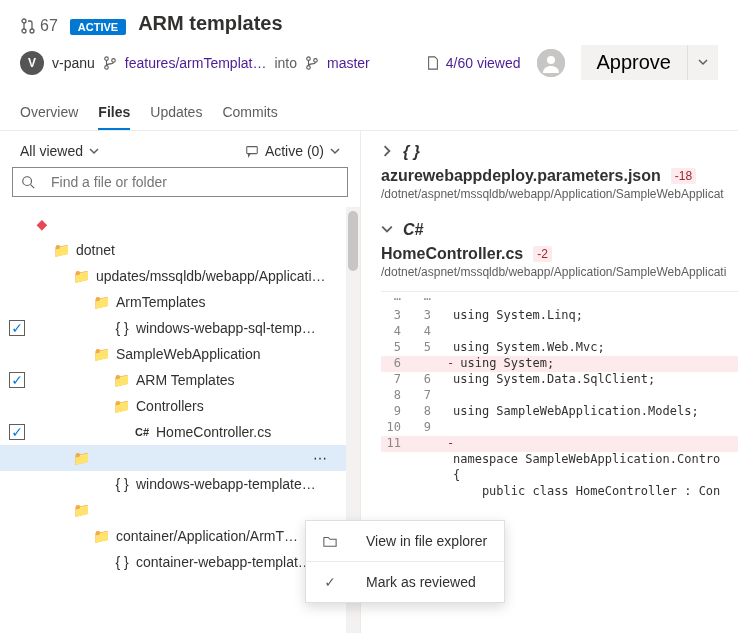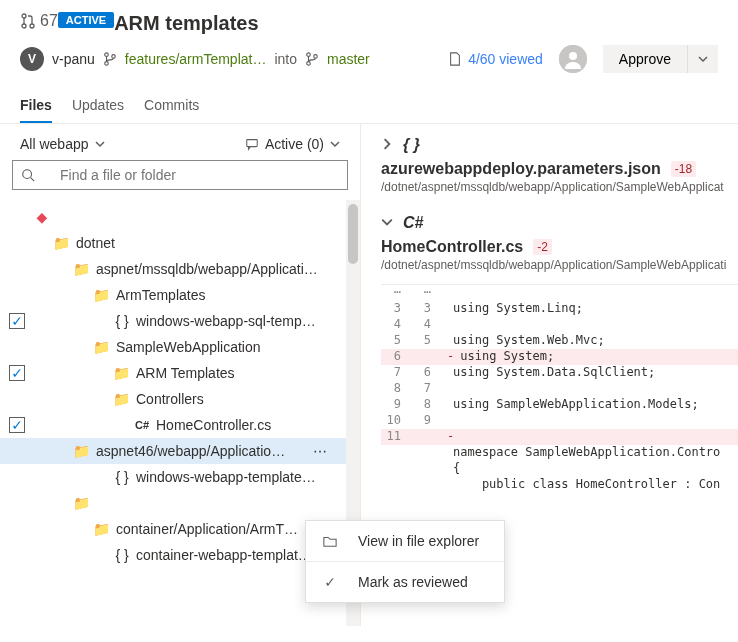--- a/index.html
+++ b/index.html
@@ -1,47 +1,47 @@
 <!DOCTYPE html>
 <html><head>
 <meta charset="utf-8">
 <style>
 * { box-sizing: border-box; margin: 0; padding: 0; }
 body { font-family: "Segoe UI", -apple-system, sans-serif; font-size: 14px; color: #323130; background: #fff; width: 738px; height: 642px; overflow: hidden; }
 
 .header { padding: 12px 20px 8px; }
-.title-row { display: flex; align-items: flex-start; }
+.title-row { display: flex; align-items: flex-end; gap: 12px; }
 .pr-count { display: flex; align-items: center; gap: 4px; font-size: 16px; color: #605e5c; }
 .active-badge { background: #0078d4; color: #fff; padding: 2px 8px; font-size: 11px; font-weight: 600; border-radius: 2px; }
 .pr-title { font-size: 20px; font-weight: 600; }
 
 .meta-row { display: flex; align-items: center; gap: 8px; margin-top: 10px; justify-content: space-between; }
 .meta-left { display: flex; align-items: center; gap: 8px; }
 .avatar { width: 24px; height: 24px; border-radius: 50%; background: #555; color: #fff; display: flex; align-items: center; justify-content: center; font-size: 12px; font-weight: 600; }
 .user-avatar-right { width: 28px; height: 28px; border-radius: 50%; background: #c8c6c4; }
 .branch-icon { color: #605e5c; }
-.branch-link { color: #4d7c0f; }
+.branch-link { color: #4c1d95; }
 .meta-right { display: flex; align-items: center; gap: 16px; }
-.viewed { display: flex; align-items: center; gap: 6px; color: #3b82f6; }
+.viewed { display: flex; align-items: center; gap: 6px; color: #4c1d95; }
 .approve-group { display: flex; }
-.approve-btn { background: #f3f2f1; border: none; padding: 6px 16px; cursor: pointer; font-size: 14px; }
+.approve-btn { background: #f3f2f1; border: none; padding: 6px 16px; cursor: pointer; font-size: 20px; }
 .approve-chevron { background: #f3f2f1; border: none; border-left: 1px solid #e1dfdd; padding: 6px 10px; cursor: pointer; }
 
 .tabs { display: flex; gap: 20px; padding: 8px 20px 0; border-bottom: 1px solid #edebe9; }
 .tab { padding: 8px 0; cursor: pointer; color: #605e5c; border-bottom: 2px solid transparent; }
 .tab.active { color: #323130; border-bottom-color: #0078d4; font-weight: 600; }
 
 .body { display: flex; height: calc(100% - 140px); }
 .left-pane { width: 361px; border-right: 1px solid #edebe9; display: flex; flex-direction: column; position: relative; }
 
 .filter-row { display: flex; justify-content: space-between; align-items: center; padding: 12px 20px 8px; }
 .filter-left { display: flex; align-items: center; gap: 6px; cursor: pointer; }
 .filter-right { display: flex; align-items: center; gap: 6px; cursor: pointer; }
 
-.search-box { margin: 0 12px 10px; border: 1px solid #8a8886; padding: 6px 8px; display: flex; align-items: center; gap: 25px; }
+.search-box { margin: 0 12px 10px; border: 1px solid #8a8886; padding: 6px 8px; display: flex; align-items: center; gap: 16px; }
 .search-box input { border: none; outline: none; flex: 1; font-size: 14px; }
 
 .tree { flex: 1; overflow-y: auto; padding: 4px 0 12px; position: relative; }
 .tree-row { display: flex; align-items: center; padding: 5px 12px 5px 0; cursor: pointer; white-space: nowrap; position: relative; }
 .tree-row.selected { background: #deecf9; }
 .tree-icon { width: 16px; display: inline-flex; justify-content: center; margin-right: 6px; }
 .folder-icon { color: #dcb67a; }
 .repo-icon { color: #e74856; }
 .checkbox-slot { width: 34px; display: flex; align-items: center; justify-content: center; }
 .checkbox { width: 16px; height: 16px; border: 1px solid #605e5c; display: flex; align-items: center; justify-content: center; color: #0078d4; }
@@ -63,21 +63,21 @@
 .code-block { border-top: 1px solid #edebe9; margin-top: 12px; font-family: Consolas, monospace; font-size: 12px; }
 .code-line { display: flex; min-height: 16px; }
 .line-num { width: 30px; text-align: right; padding-right: 10px; color: #8a8886; }
 .line-content { flex: 1; white-space: pre; }
 .removed { background: #fdeaec; }
 .removed-marker { color: #a4262c; padding: 0 6px; }
 .normal-marker { padding: 0 6px; color: transparent; }
 .ellipsis-row { color: #8a8886; }
 
 .context-menu { position: absolute; left: 305px; top: 520px; background: #fff; border: 1px solid #e1dfdd; box-shadow: 0 4px 12px rgba(0,0,0,0.15); z-index: 100; width: 200px; }
-.menu-item { display: flex; align-items: center; gap: 20px; padding: 12px 16px; cursor: pointer; }
+.menu-item { display: flex; align-items: center; gap: 28px; padding: 12px 16px; cursor: pointer; }
 .menu-divider { height: 1px; background: #edebe9; }
 .menu-icon { width: 16px; display: flex; justify-content: center; color: #605e5c; }
 </style>
 </head>
 <body>
 
 <div class="header">
   <div class="title-row">
     <span class="pr-count">
       <svg width="16" height="16" viewBox="0 0 16 16">
@@ -131,30 +131,31 @@
           <svg width="10" height="10" viewBox="0 0 10 10">
               <path d="M1 3l4 4 4-4" fill="none" stroke="#605e5c" stroke-width="1.5"></path>
             </svg>
         </button>
       </div>
     </div>
   </div>
 </div>
 
 <div class="tabs">
+  <div class="tab">Overview</div>
   <div class="tab active">Files</div>
   <div class="tab">Updates</div>
   <div class="tab">Commits</div>
 </div>
 
 <div class="body">
   <div class="left-pane">
     <div class="filter-row">
       <div class="filter-left">
-        <span>All webapp</span>
+        <span>All viewed</span>
         <svg width="10" height="10" viewBox="0 0 10 10">
             <path d="M1 3l4 4 4-4" fill="none" stroke="#605e5c" stroke-width="1.5"></path>
           </svg>
       </div>
       <div class="filter-right">
         <svg width="14" height="14" viewBox="0 0 16 16">
             <rect x="2" y="3" width="12" height="8" rx="1" fill="none" stroke="#605e5c" stroke-width="1.2"></rect>
             <path d="M6 11l-2 3v-3" fill="none" stroke="#605e5c" stroke-width="1.2"></path>
           </svg>
         <span>Active (0)</span>
@@ -174,21 +175,21 @@
     <div class="tree">
       <div class="tree-row" style="padding-left:34px">
         <span class="tree-icon repo-icon">◆</span>
       </div>
       <div class="tree-row" style="padding-left:54px">
         <span class="tree-icon folder-icon">📁</span>
         <span class="truncate">dotnet</span>
       </div>
       <div class="tree-row" style="padding-left:74px">
         <span class="tree-icon folder-icon">📁</span>
-        <span class="truncate">aspnet/mssqldb/webapp/Applicati…</span>
+        <span class="truncate">updates/mssqldb/webapp/Applicati…</span>
       </div>
       <div class="tree-row" style="padding-left:94px">
         <span class="tree-icon folder-icon">📁</span>
         <span class="truncate">ArmTemplates</span>
       </div>
       <div class="tree-row">
         <span class="checkbox-slot">
             <span class="checkbox">✓</span>
           </span>
         <span style="width:80px"></span>
@@ -214,21 +215,20 @@
       <div class="tree-row">
         <span class="checkbox-slot">
             <span class="checkbox">✓</span>
           </span>
         <span style="width:100px"></span>
         <span class="tree-icon" style="font-weight:600;font-size:11px">C#</span>
         <span class="truncate">HomeController.cs</span>
       </div>
       <div class="tree-row selected" style="padding-left:74px">
         <span class="tree-icon folder-icon">📁</span>
-        <span class="truncate">aspnet46/webapp/Applicatio…</span>
         <span class="more-btn">⋯</span>
       </div>
       <div class="tree-row" style="padding-left:114px">
         <span class="tree-icon">{ }</span>
         <span class="truncate">windows-webapp-template…</span>
       </div>
       <div class="tree-row" style="padding-left:74px">
         <span class="tree-icon folder-icon">📁</span>
       </div>
       <div class="tree-row" style="padding-left:94px">

